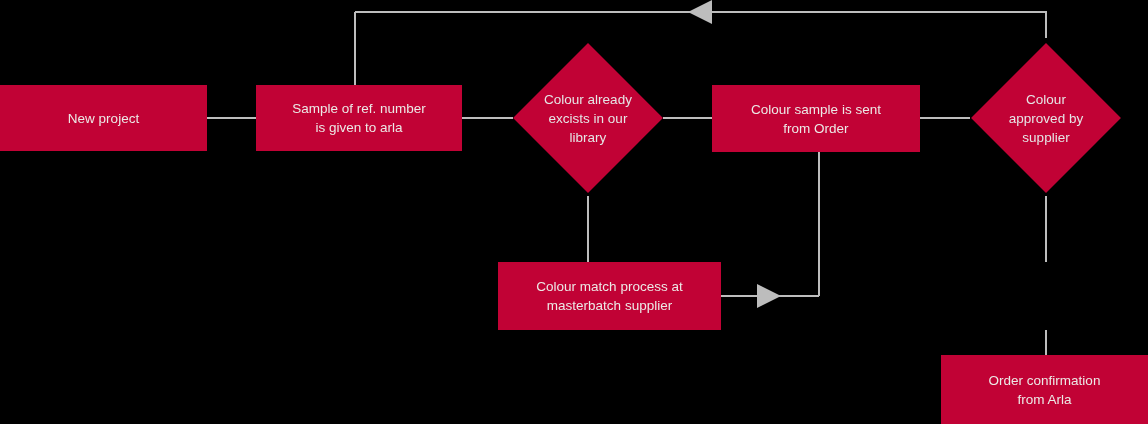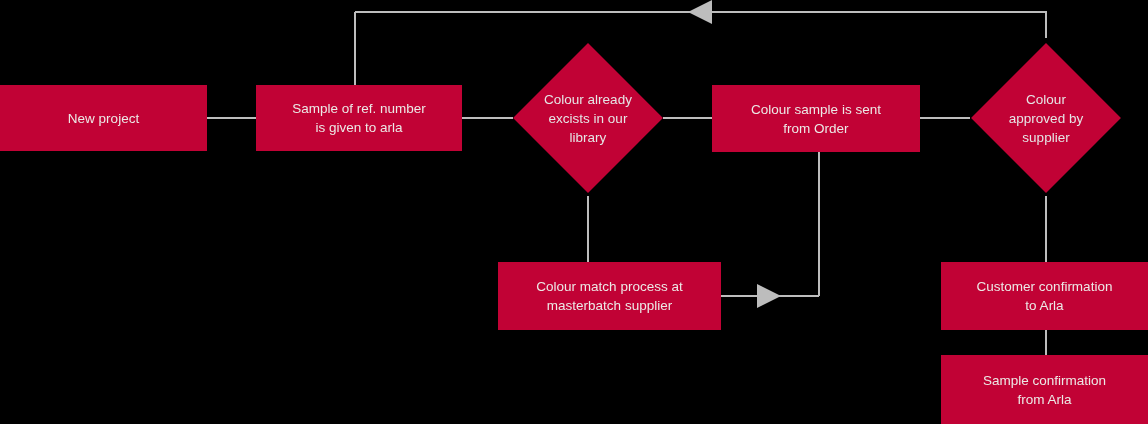--- a/index.html
+++ b/index.html
@@ -96,23 +96,19 @@
     <div class="diamond-label" style="left:-30px;top:-20px;width:166px;height:146px;">Colour
 approved by
 supplier</div>
   </div>
 
   <div class="node rect" style="left:484px;top:262px;width:223px;height:68px;margin-left:14px;">
     <span>Colour match process at
 masterbatch supplier</span>
   </div>
 
-  <div class="node rect" style="left:941px;top:262px;width:207px;height:68px;">
-    <span>Customer confirmation
-to Arla</span>
-  </div>
 
   <div class="node rect" style="left:941px;top:355px;width:207px;height:69px;">
-    <span>Sample confirmation
+    <span>Order confirmation
 from Arla</span>
   </div>
 
 </div>
 
 </body></html>

